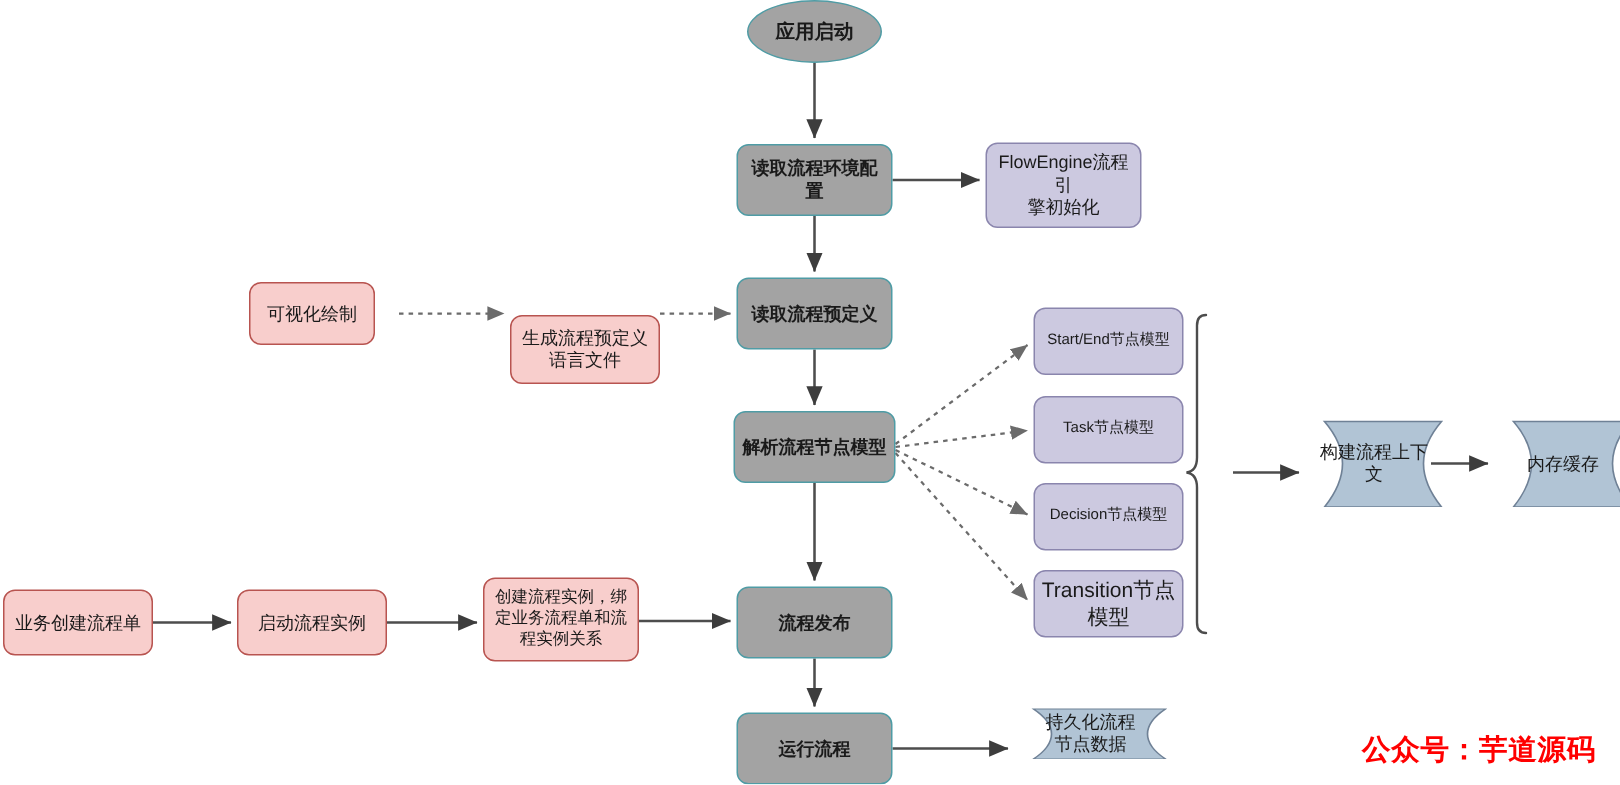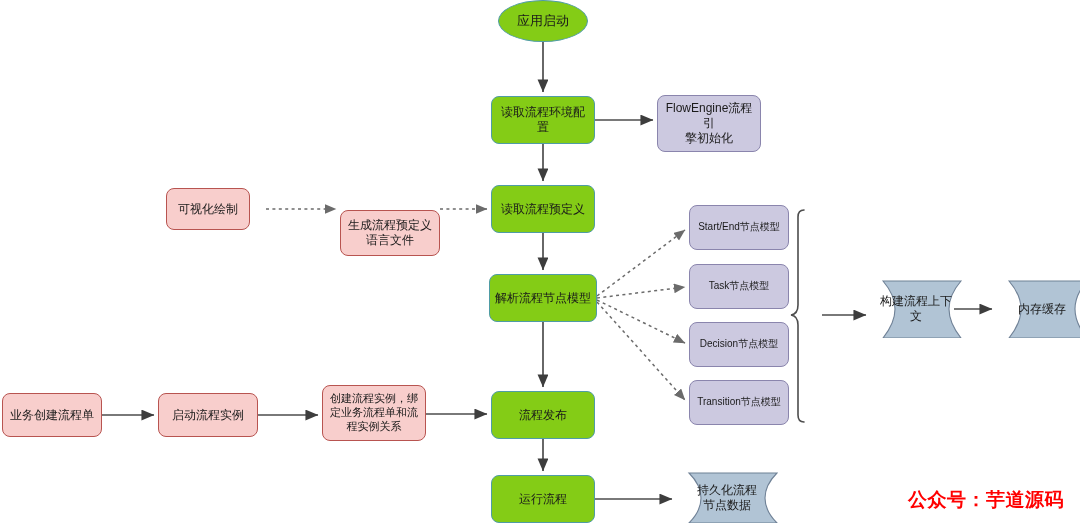--- a/index.html
+++ b/index.html
@@ -59,21 +59,21 @@
   }
   .shape-doc .doc-svg {
     position: absolute;
     left: 0;
     top: 0;
     width: 100%;
     height: 100%;
     z-index: -1;
   }
   
-  .c-teal   { background: #84cc16; border-color: #4f9ca5; }
+  .c-teal   { background: #a3a3a3; border-color: #4f9ca5; font-weight: bold; }
   .c-pink   { background: #f8cecc; border-color: #b85450; }
   .c-purple { background: #ccc9e0; border-color: #8a85ad; }
 
   .watermark {
     position: absolute;
     color: #ff0000;
     font-size: 19px;
     font-weight: 700;
     white-space: nowrap;
     letter-spacing: 0.5px;
@@ -171,21 +171,21 @@
   </div>
 
   <div class="node shape-rect c-purple" style="left:689px;top:264px;width:100px;height:45px;font-size:10px;">
     <span class="lbl">Task节点模型</span>
   </div>
 
   <div class="node shape-rect c-purple" style="left:689px;top:322px;width:100px;height:45px;font-size:10px;">
     <span class="lbl">Decision节点模型</span>
   </div>
 
-  <div class="node shape-rect c-purple" style="left:689px;top:380px;width:100px;height:45px;font-size:10px;">
+  <div class="node shape-rect c-purple" style="left:689px;top:380px;width:100px;height:45px;font-size:14px;">
     <span class="lbl">Transition节点模型</span>
   </div>
 
   <div class="node shape-doc" style="left:870px;top:280px;width:92px;height:58px;font-size:12px;">
     <svg class="doc-svg" viewBox="0 0 92 58" preserveAspectRatio="none">
       <path d="M13,1 L91,1 q-12,14 -12,28 q0,14 12,29 L13,58 q12,-15 12,-29 q0,-14 -12,-28 z" fill="#b1c4d5" stroke="#6f8196" stroke-width="1.1"></path>
     </svg>
     <span class="lbl">构建流程上下
 文</span>
   </div>
@@ -212,21 +212,21 @@
   </div>
 
   <div class="node shape-rect c-teal" style="left:491px;top:391px;width:104px;height:48px;font-size:12px;">
     <span class="lbl">流程发布</span>
   </div>
 
   <div class="node shape-rect c-teal" style="left:491px;top:475px;width:104px;height:48px;font-size:12px;">
     <span class="lbl">运行流程</span>
   </div>
 
-  <div class="node shape-doc" style="left:676px;top:472px;width:102px;height:51px;font-size:12px;">
+  <div class="node shape-doc" style="left:676px;top:472px;width:102px;height:34px;font-size:12px;">
     <svg class="doc-svg" viewBox="0 0 102 51" preserveAspectRatio="none">
       <path d="M13,1 L101,1 q-12,12 -12,25 q0,13 12,25 L13,51 q12,-12 12,-25 q0,-13 -12,-25 z" fill="#b1c4d5" stroke="#6f8196" stroke-width="1.1"></path>
     </svg>
     <span class="lbl">持久化流程
 节点数据</span>
   </div>
 
   <div class="watermark" style="left:908px;top:487px;">公众号：芋道源码</div>
 
 </div>

